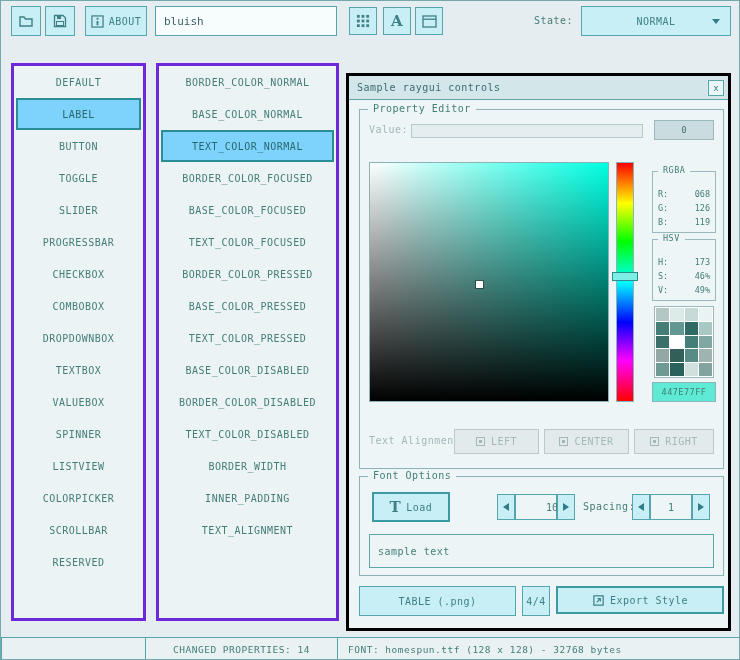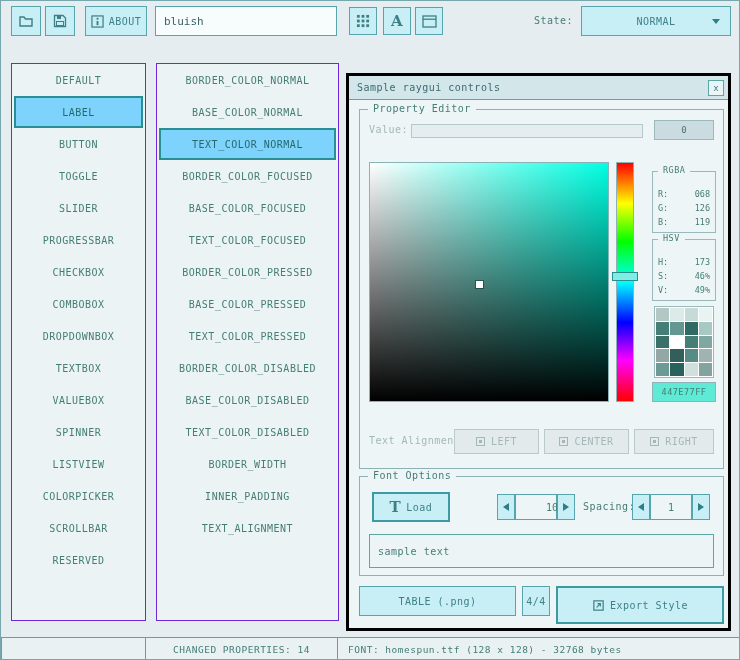--- a/index.html
+++ b/index.html
@@ -11,21 +11,21 @@
   .cbtn { position:absolute; background:#c8eef6; border:1px solid #56a4ac; color:#3f8187;
           display:flex; align-items:center; justify-content:center; gap:5px;
           font-size:10px; letter-spacing:0.5px; cursor:pointer; font-family:inherit; }
   .label { position:absolute; color:#447e77; font-size:10px; letter-spacing:0.5px; }
   .dlabel { color:#a3b7ba !important; }
 
   .input { position:absolute; background:#f7fcfd; border:1px solid #56a4ac; color:#3c6066;
            font-size:11px; padding-left:8px; display:flex; align-items:center; }
 
   .panel { position:absolute; top:62px; height:558px; background:#ecf3f5;
-           border:1px solid #6d28d9; display:flex; flex-direction:column; }
+           border:3px solid #6d28d9; display:flex; flex-direction:column; }
   .li { flex:0 0 32px; display:flex; align-items:center; justify-content:center;
         font-size:10px; letter-spacing:0.5px; color:#447e77; cursor:pointer; }
   .li.selected { margin:0 2px; border:2px solid #2a8e94; background:#7dd3fc; color:#27696d; }
 
   .win { position:absolute; left:345px; top:72px; width:385px; height:558px;
          background:#eef5f7; border:3px solid #000000; }
   .titlebar { position:absolute; left:0; top:0; right:0; height:24px; background:#d3e6ea;
               border-bottom:1px solid #5ca6a6; display:flex; align-items:center;
               padding:0 8px; font-size:10px; letter-spacing:0.5px; color:#3c6a72; }
   .closebtn { position:absolute; right:4px; top:4px; width:16px; height:16px;
@@ -165,22 +165,22 @@
   <div class="panel" style="left:155px;width:183px;">
     <div class="li">BORDER_COLOR_NORMAL</div>
     <div class="li">BASE_COLOR_NORMAL</div>
     <div class="li selected">TEXT_COLOR_NORMAL</div>
     <div class="li">BORDER_COLOR_FOCUSED</div>
     <div class="li">BASE_COLOR_FOCUSED</div>
     <div class="li">TEXT_COLOR_FOCUSED</div>
     <div class="li">BORDER_COLOR_PRESSED</div>
     <div class="li">BASE_COLOR_PRESSED</div>
     <div class="li">TEXT_COLOR_PRESSED</div>
+    <div class="li">BASE_COLOR_DISABLED</div>
     <div class="li">BORDER_COLOR_DISABLED</div>
-    <div class="li">BASE_COLOR_DISABLED</div>
     <div class="li">TEXT_COLOR_DISABLED</div>
     <div class="li">BORDER_WIDTH</div>
     <div class="li">INNER_PADDING</div>
     <div class="li">TEXT_ALIGNMENT</div>
   </div>
 
   <div class="win">
     <div class="titlebar">
       <span>Sample raygui controls</span>
     </div>
@@ -313,21 +313,21 @@
     <div class="textbox" style="left:20px;top:458px;width:345px;height:34px;">
       <span>sample text</span>
     </div>
 
     <button class="cbtn" style="left:10px;top:510px;width:157px;height:30px;">
       <span>TABLE (.png)</span>
     </button>
     <button class="cbtn" style="left:173px;top:510px;width:28px;height:30px;">
       <span>4/4</span>
     </button>
-    <button class="cbtn" style="left:207px;top:510px;width:168px;height:38px;border-width:2px;border-color:#3b9aa2;">
+    <button class="cbtn" style="left:207px;top:510px;width:168px;height:28px;border-width:2px;border-color:#3b9aa2;">
       <svg width="13" height="13" viewBox="0 0 14 14">
           <rect x="2" y="2" width="10" height="10" fill="none" stroke="#3f7f86" stroke-width="1.3"></rect>
           <path d="M5 9l4-4M6 5h3v3" stroke="#3f7f86" fill="none" stroke-width="1.2"></path>
         </svg>
       <span>Export Style</span>
     </button>
   </div>
 
   <div class="scell" style="left:0px;width:145px;"></div>
   <div class="scell" style="left:144px;width:193px;justify-content:center;">

